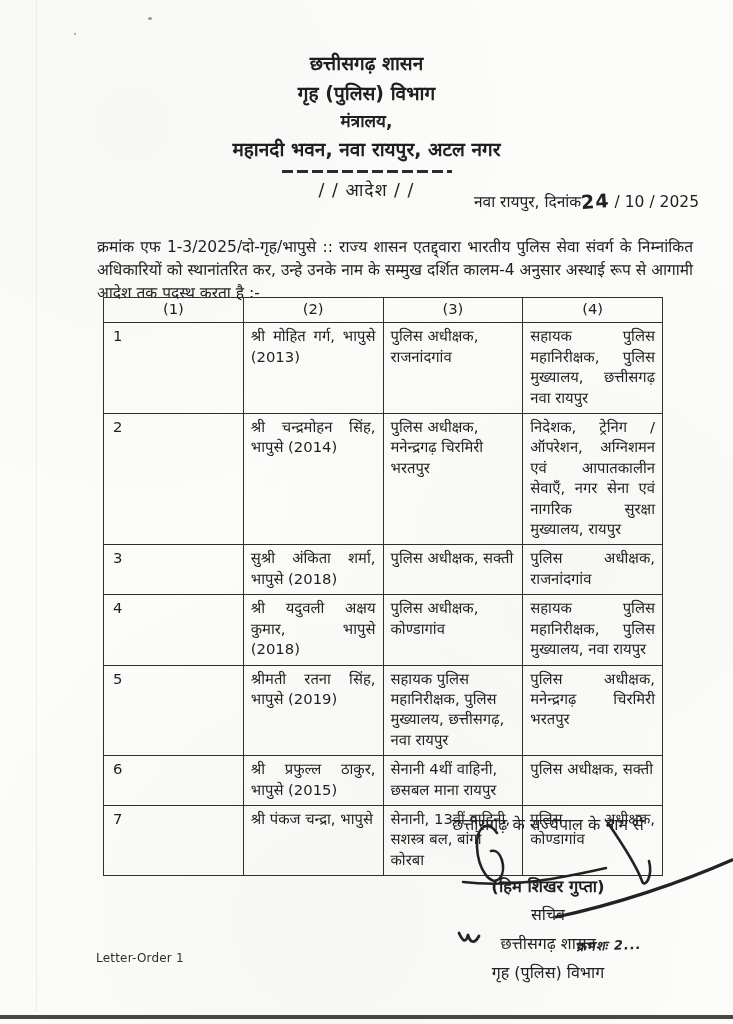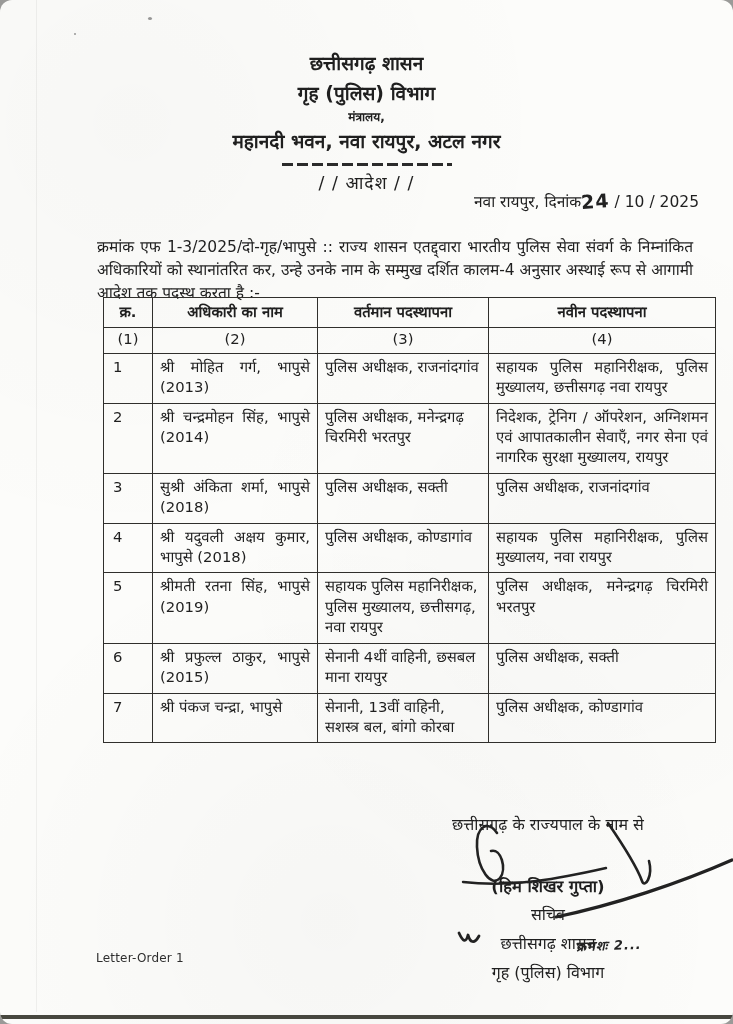--- a/index.html
+++ b/index.html
@@ -8,30 +8,29 @@
     width:733px;height:1024px;
     margin:0 auto;
     background:
       radial-gradient(circle at 18% 12%, rgba(0,0,0,0.018), transparent 40%),
       radial-gradient(circle at 80% 55%, rgba(0,0,0,0.02), transparent 45%),
       radial-gradient(circle at 45% 90%, rgba(0,0,0,0.025), transparent 40%),
       #fcfcfa;
     overflow:hidden;
     font-family:"DejaVu Sans", sans-serif;
     color:#1f1f1f;
-    border-radius:12px;
   }
   .speck{position:absolute;background:#555;border-radius:50%;opacity:.6;}
   .left-fold{position:absolute;left:36px;top:0;bottom:12px;width:1px;background:rgba(0,0,0,0.05);}
   .photo-edge{position:absolute;left:0;right:0;top:1015px;height:4px;background:#47473f;}
 
   
   .doc-header{position:absolute;left:0;right:0;top:48px;text-align:center;line-height:1.45;}
   .h-line{font-weight:bold;font-size:19px;margin:2px 0;}
-  .h-line-office{font-weight:bold;font-size:12px;margin:2px 0;}
+  .h-line-office{font-weight:bold;font-size:17px;margin:2px 0;}
   .dash-rule{width:170px;height:3px;margin:7px auto 5px;
     background:repeating-linear-gradient(90deg,#2b2b2b 0 11px, transparent 11px 15px);}
   .order-heading{font-weight:normal;font-size:17.5px;letter-spacing:1px;margin-top:2px;}
 
   
   .dateline{position:absolute;top:189px;right:34px;font-size:15.5px;white-space:nowrap;}
   .hand-day{display:inline-block;font-weight:600;font-size:19px;transform:rotate(-4deg) translateY(1px);
     letter-spacing:1px;color:#222;}
 
   
@@ -82,26 +81,20 @@
     <div class="dash-rule"></div>
     <div class="order-heading">/ / आदेश / /</div>
   </div>
 
   <div class="dateline"><span>नवा रायपुर,  दिनांक</span><span class="hand-day">24</span> <span>/ 10 / 2025</span></div>
 
   <p class="ref-para"><span class="ref-number">क्रमांक एफ 1-3/2025/दो-गृह/भापुसे</span> <span>:: राज्य शासन एतद्द्वारा भारतीय पुलिस सेवा संवर्ग के निम्नांकित अधिकारियों को स्थानांतरित कर, उन्हे उनके नाम के सम्मुख दर्शित कालम-4 अनुसार अस्थाई रूप से आगामी आदेश तक पदस्थ करता है :-</span></p>
 
   <table class="order-table">
     <thead>
-      <tr>
-        <th class="c-sno">क्र.</th>
-        <th class="c-name">अधिकारी का नाम</th>
-        <th class="c-cur">वर्तमान पदस्थापना</th>
-        <th class="c-new">नवीन पदस्थापना</th>
-      </tr>
       <tr class="colnum">
         <td>(1)</td>
         <td>(2)</td>
         <td>(3)</td>
         <td>(4)</td>
       </tr>
     </thead>
     <tbody>
     <tr>
       <td class="c-sno">1</td>

